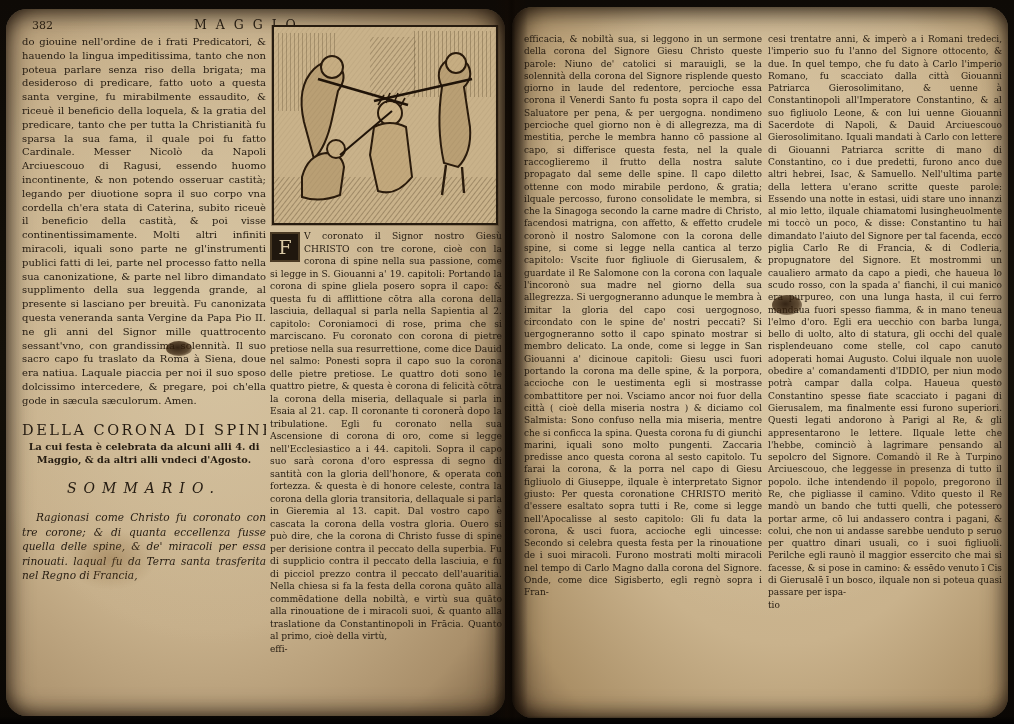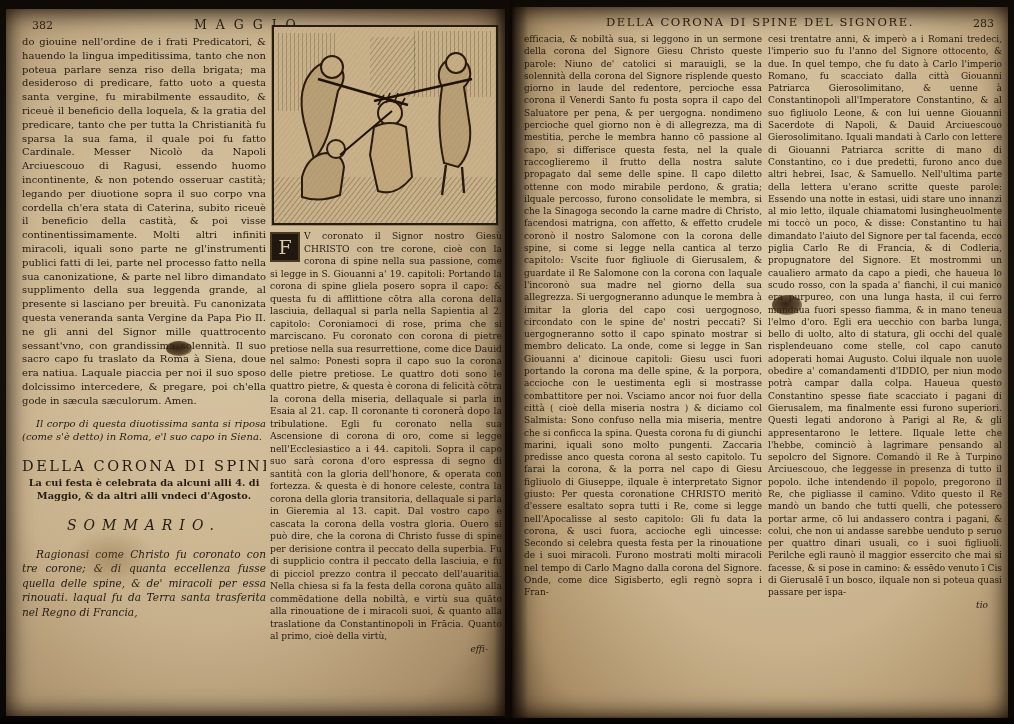--- a/index.html
+++ b/index.html
@@ -1,19 +1,19 @@
 <!DOCTYPE html>
 <html><head>
 <meta charset="utf-8">
 <style>
   html,body{margin:0;padding:0;background:#0b0805;}
   .stage{position:relative;width:1014px;height:724px;overflow:hidden;
          background:linear-gradient(180deg,#0e0a06 0%,#141009 50%,#0a0704 100%);
          font-family:"DejaVu Serif","Liberation Serif",serif;color:#241b11;}
-  .page{position:absolute;overflow:hidden;}
+  .page{position:absolute;overflow:hidden;border-radius:21px;}
   .page-left{left:6px;top:9px;width:499px;height:707px;
     background:
       radial-gradient(ellipse 90% 80% at 42% 42%, rgba(216,198,164,.9) 0%, rgba(0,0,0,0) 60%),
       radial-gradient(ellipse at 40% 45%, #cdb894 0%, #c6af8a 55%, #a98f6a 84%, #7c6344 100%);
     box-shadow:inset 0 14px 26px -12px rgba(22,13,6,.85), inset 14px 0 26px -14px rgba(22,13,6,.8),
                inset 0 -14px 22px -12px rgba(22,13,6,.7), inset -18px 0 30px -16px rgba(22,13,6,.75);}
   .page-right{left:512px;top:7px;width:496px;height:711px;
     background:
       radial-gradient(ellipse 90% 80% at 52% 38%, rgba(222,205,172,.9) 0%, rgba(0,0,0,0) 60%),
       radial-gradient(ellipse at 55% 42%, #d2bf9d 0%, #c9b28c 58%, #ab9067 86%, #7e6445 100%);
@@ -32,21 +32,21 @@
 
   .col{position:absolute;overflow:hidden;}
   .t{font-size:10px;line-height:13.8px;text-align:justify;}
   .t2{font-size:9px;line-height:12.3px;text-align:justify;}
   .ital{font-style:italic;}
   .indent{text-indent:14px;}
   .h-main{text-align:center;font-size:14.5px;letter-spacing:2.5px;margin:14px 0 2px;white-space:nowrap;}
   .h-sub{text-align:center;font-size:11.5px;margin:0 0 12px;}
   .festa{text-align:center;font-size:9.8px;line-height:13.2px;margin:0 6px 14px;font-weight:bold;}
   .somm-title{text-align:center;font-style:italic;font-size:14px;letter-spacing:7px;margin:10px 0 14px;}
-  .catchword{text-align:right;padding-right:14px;font-size:9px;margin-top:1px;font-style:italic;}
+  .catchword{text-align:left;padding-right:14px;font-size:9px;margin-top:1px;}
 
   .woodcut{position:relative;width:222px;height:196px;border:2px solid #271c10;margin:0 0 5px 2px;
     background:linear-gradient(135deg,#cdb791 0%,#c4ac83 100%);box-shadow:0 0 0 1px rgba(60,40,20,.3);}
   .woodcut svg{display:block;width:100%;height:100%;}
 
   .dropcap{float:left;width:30px;height:30px;margin:2px 4px 0 0;background:#20170e;color:#d9c8a4;
     text-align:center;line-height:30px;font-size:19px;box-shadow:inset 0 0 0 2px #4a3a24, inset 0 0 0 4px #20170e;}
 
   .blot{position:absolute;border-radius:50%;pointer-events:none;
     background:radial-gradient(ellipse at 45% 45%, rgba(38,22,8,.92) 0%, rgba(52,32,12,.75) 55%, rgba(52,32,12,0) 100%);}
@@ -59,21 +59,20 @@
 <div class="stage">
 
   <div class="page page-left">
     <div class="runhead-row">
       <span class="pagenum" style="left:26px;">382</span>
       <span class="runhead rh-sp">MAGGIO.</span>
     </div>
 
     <div class="col" style="left:16px;top:26px;width:244px;height:676px;">
       <div class="t">do giouine nell'ordine de i frati Predicatori, &amp; hauendo la lingua impeditissima, tanto che non poteua parlare senza riso della brigata; ma desideroso di predicare, fatto uoto a questa santa vergine, fu mirabilmente essaudito, &amp; riceuè il beneficio della loquela, &amp; la gratia del predicare, tanto che per tutta la Christianità fu sparsa la sua fama, il quale poi fu fatto Cardinale. Messer Nicolò da Napoli Arciuescouo di Ragusi, essendo huomo incontinente, &amp; non potendo osseruar castità; legando per diuotione sopra il suo corpo vna cordella ch'era stata di Caterina, subito riceuè il beneficio della castità, &amp; poi visse continentissimamente. Molti altri infiniti miracoli, iquali sono parte ne gl'instrumenti publici fatti di lei, parte nel processo fatto nella sua canonizatione, &amp; parte nel libro dimandato supplimento della sua leggenda grande, al presente si lasciano per breuità. Fu canonizata questa veneranda santa Vergine da Papa Pio II. ne gli anni del Signor mille quattrocento sessant'vno, con grandissima solennità. Il suo sacro capo fu traslato da Roma à Siena, doue era natiua. Laquale piaccia per noi il suo sposo dolcissimo intercedere, &amp; pregare, poi ch'ella gode in sæcula sæculorum.   Amen.</div>
-      <div class="t ital indent" style="margin-top:9px;">Il corpo di questa diuotissima santa si riposa (come s'è detto) in Roma, e'l suo capo in Siena.</div>
       <div class="h-main">DELLA CORONA DI SPINE</div>
       <div class="festa">La cui festa è celebrata da alcuni alli 4. di Maggio, &amp; da altri alli vndeci d'Agosto.</div>
       <div class="somm-title">SOMMARIO.</div>
       <div class="t ital indent" style="font-size:10.6px;line-height:14.6px;">Ragionasi come Christo fu coronato con tre corone; &amp; di quanta eccellenza fusse quella delle spine, &amp; de' miracoli per essa rinouati. laqual fu da Terra santa trasferita nel Regno di Francia,</div>
     </div>
 
     <div class="col" style="left:264px;top:16px;width:232px;height:694px;">
       <div class="woodcut">
         <svg viewBox="0 0 222 196">
           <defs>
@@ -117,24 +116,20 @@
         <span class="dropcap">F</span><span>V coronato il Signor nostro Giesù CHRISTO con tre corone, cioè con la corona di spine nella sua passione, come si legge in S. Giouanni a' 19. capitoli: Portando la corona di spine gliela posero sopra il capo: &amp; questa fu di afflittione cōtra alla corona della lasciuia, dellaqual si parla nella Sapientia al 2. capitolo: Coroniamoci di rose, prima che si marciscano. Fu coronato con corona di pietre pretiose nella sua resurrettione, come dice Dauid nel salmo: Ponesti sopra il capo suo la corona delle pietre pretiose. Le quattro doti sono le quattro pietre, &amp; questa è corona di felicità cōtra la corona della miseria, dellaquale si parla in Esaia al 21. cap. Il coronante ti coronerà dopo la tribulatione. Egli fu coronato nella sua Ascensione di corona di oro, come si legge nell'Ecclesiastico a i 44. capitoli. Sopra il capo suo sarà corona d'oro espressa di segno di santità con la gloria dell'honore, &amp; operata con fortezza. &amp; questa è di honore celeste, contra la corona della gloria transitoria, dellaquale si parla in Gieremia al 13. capit. Dal vostro capo è cascata la corona della vostra gloria. Ouero si può dire, che la corona di Christo fusse di spine per derisione contra il peccato della superbia. Fu di supplicio contra il peccato della lasciuia, e fu di picciol prezzo contra il peccato dell'auaritia. Nella chiesa si fa la festa della corona quāto alla commēdatione della nobiltà, e virtù sua quāto alla rinouatione de i miracoli suoi, &amp; quanto alla traslatione da Constantinopoli in Frācia. Quanto al primo, cioè della virtù,</span>
       </div>
       <div class="catchword">effi-</div>
     </div>
 
     <div class="blot" style="left:160px;top:332px;width:26px;height:15px;"></div>
     <div class="stain" style="left:60px;top:520px;width:90px;height:60px;"></div>
   </div>
 
   <div class="page page-right">
-    <div class="runhead-row">
-      <span class="runhead rh-caps">DELLA CORONA DI SPINE DEL SIGNORE.</span>
-      <span class="pagenum" style="right:14px;">283</span>
-    </div>
 
     <div class="col" style="left:12px;top:26px;width:238px;height:682px;">
       <div class="t2">efficacia, &amp; nobiltà sua, si leggono in un sermone della corona del Signore Giesu Christo queste parole: Niuno de' catolici si marauigli, se la solennità della corona del Signore risplende questo giorno in laude del redentore, percioche essa corona il Venerdi Santo fu posta sopra il capo del Saluatore per pena, &amp; per uergogna. nondimeno percioche quel giorno non è di allegrezza, ma di mestitia, perche le membra hanno cō passione al capo, si differisce questa festa, nel la quale raccoglieremo il frutto della nostra salute propagato dal seme delle spine. Il capo diletto ottenne con modo mirabile perdono, &amp; gratia; ilquale percosso, furono consolidate le membra, si che la Sinagoga secondo la carne madre di Christo, facendosi matrigna, con affetto, &amp; effetto crudele coronò il nostro Salomone con la corona delle spine, si come si legge nella cantica al terzo capitolo: Vscite fuor figliuole di Gierusalem, &amp; guardate il Re Salomone con la corona con laquale l'incoronò sua madre nel giorno della sua allegrezza. Si uergogneranno adunque le membra à imitar la gloria del capo cosi uergognoso, circondato con le spine de' nostri peccati? Si uergogneranno sotto il capo spinato mostrar si membro delicato. La onde, come si legge in San Giouanni a' dicinoue capitoli: Giesu usci fuori portando la corona ma delle spine, &amp; la porpora, accioche con le uestimenta egli si mostrasse combattitore per noi. Vsciamo ancor noi fuor della città ( cioè della miseria nostra ) &amp; diciamo col Salmista: Sono confuso nella mia miseria, mentre che si conficca la spina. Questa corona fu di giunchi marini, iquali sono molto pungenti. Zaccaria predisse anco questa corona al sesto capitolo. Tu farai la corona, &amp; la porra nel capo di Giesu figliuolo di Giuseppe, ilquale è interpretato Signor giusto: Per questa coronatione CHRISTO meritò d'essere esaltato sopra tutti i Re, come si legge nell'Apocalisse al sesto capitolo: Gli fu data la corona, &amp; usci fuora, accioche egli uincesse: Secondo si celebra questa festa per la rinouatione de i suoi miracoli. Furono mostrati molti miracoli nel tempo di Carlo Magno dalla corona del Signore. Onde, come dice Sigisberto, egli regnò sopra i Fran-</div>
     </div>
 
     <div class="col" style="left:256px;top:26px;width:234px;height:682px;">
       <div class="t2">cesi trentatre anni, &amp; imperò a i Romani tredeci, l'imperio suo fu l'anno del Signore ottocento, &amp; due. In quel tempo, che fu dato à Carlo l'imperio Romano, fu scacciato dalla città Giouanni Patriarca Gierosolimitano, &amp; uenne à Constantinopoli all'Imperatore Constantino, &amp; al suo figliuolo Leone, &amp; con lui uenne Giouanni Sacerdote di Napoli, &amp; Dauid Arciuescouo Gierosolimitano. Iquali mandati à Carlo con lettere di Giouanni Patriarca scritte di mano di Constantino, co i due predetti, furono anco due altri hebrei, Isac, &amp; Samuello. Nell'ultima parte della lettera u'erano scritte queste parole: Essendo una notte in estasi, uidi stare uno innanzi al mio letto, ilquale chiamatomi lusingheuolmente mi toccò un poco, &amp; disse: Constantino tu hai dimandato l'aiuto del Signore per tal facenda, ecco piglia Carlo Re di Francia, &amp; di Codleria, propugnatore del Signore. Et mostrommi un caualiero armato da capo a piedi, che haueua lo scudo rosso, con la spada a' fianchi, il cui manico era purpureo, con una lunga hasta, il cui ferro mandaua fuori spesso fiamma, &amp; in mano teneua l'elmo d'oro. Egli era uecchio con barba lunga, bello di uolto, alto di statura, gli occhi del quale risplendeuano come stelle, col capo canuto adoperati homai Augusto. Colui ilquale non uuole obedire a' comandamenti d'IDDIO, per niun modo potrà campar dalla colpa. Haueua questo Constantino spesse fiate scacciato i pagani di Gierusalem, ma finalmente essi furono superiori. Questi legati andorono à Parigi al Re, &amp; gli appresentarono le lettere. Ilquale lette che l'hebbe, cominciò à lagrimare pensando al sepolcro del Signore. Comandò il Re à Turpino Arciuescouo, che leggesse in presenza di tutto il popolo. ilche intendendo il popolo, pregorono il Re, che pigliasse il camino. Vdito questo il Re mandò un bando che tutti quelli, che potessero portar arme, cō lui andassero contra i pagani, &amp; colui, che non ui andasse sarebbe uenduto p seruo per quattro dinari usuali, co i suoi figliuoli. Perilche egli raunò il maggior essercito che mai si facesse, &amp; si pose in camino: &amp; essēdo venuto ī Cis di Gierusalē ī un bosco, ilquale non si poteua quasi passare per ispa-</div>
       <div class="catchword">tio</div>
     </div>
 

